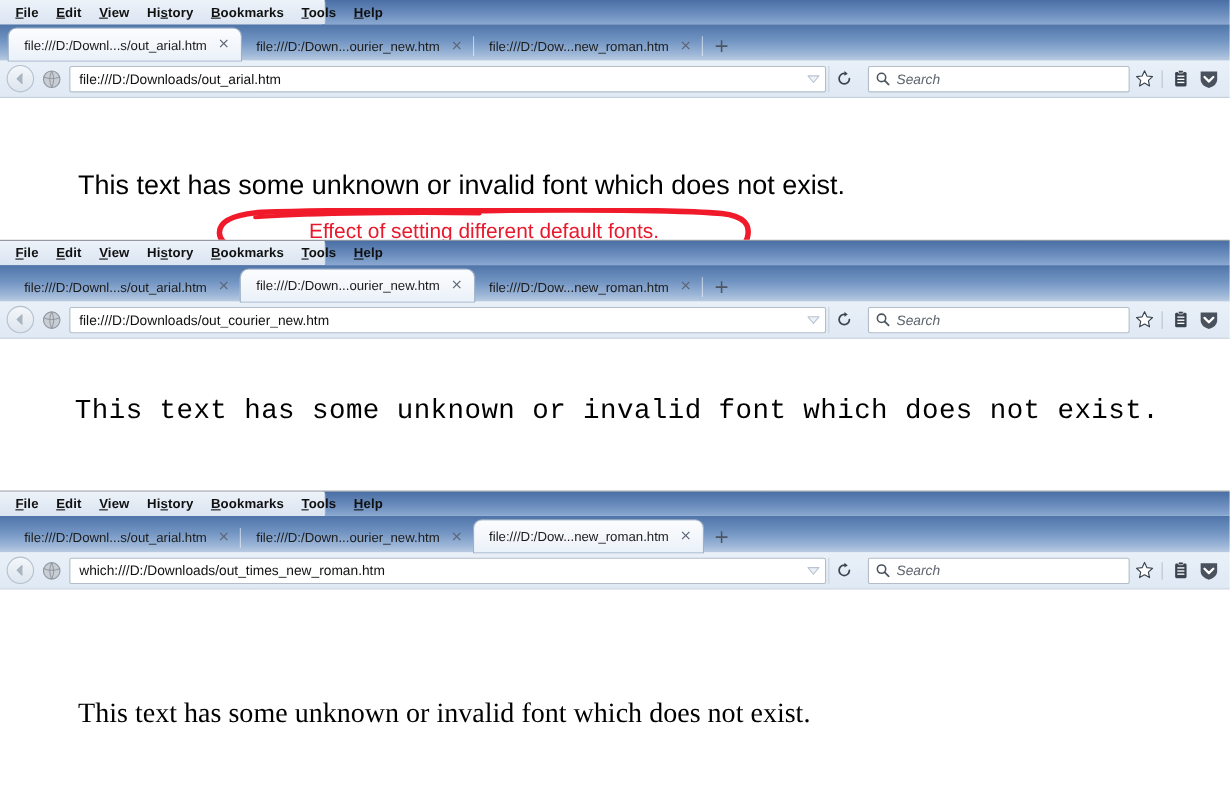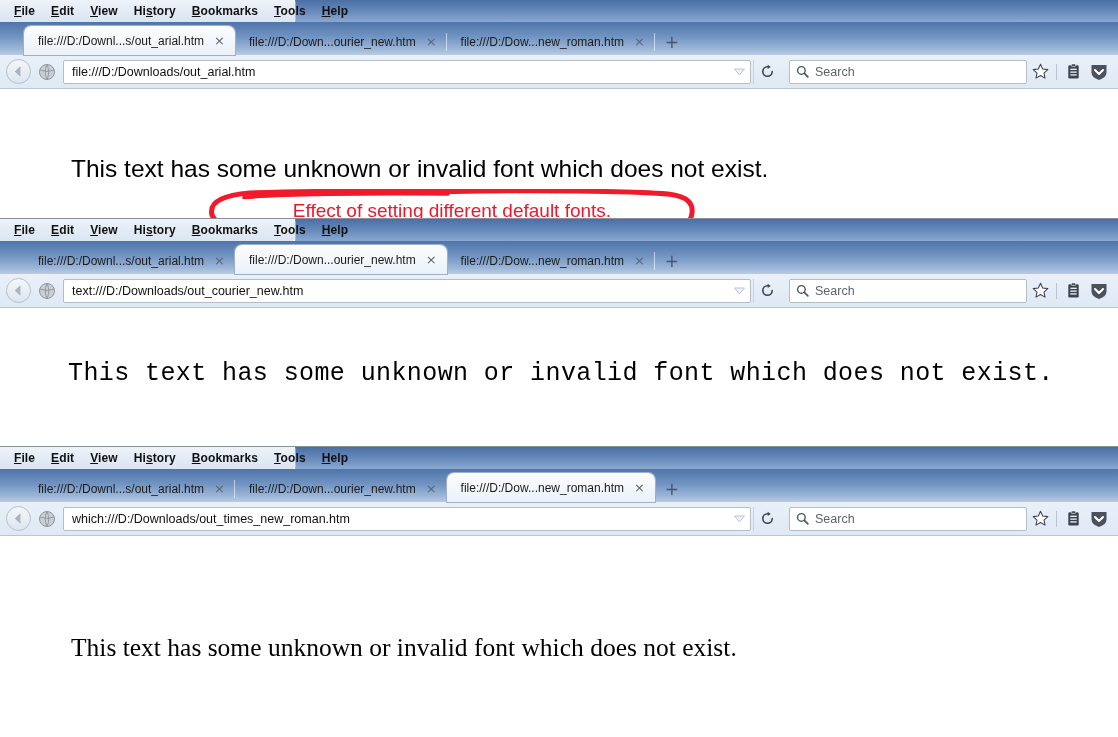--- a/index.html
+++ b/index.html
@@ -49,21 +49,21 @@
     border-top-right-radius: 3px;
     border-bottom-right-radius: 3px;
     box-shadow: 1px 0 0 rgba(255,255,255,0.35);
   }
 
   
   .tabstrip {
     height: 33px;
     background: linear-gradient(to bottom, #4f74a8 0%, #7194c2 45%, #9ab4d6 80%, #b9cbe2 100%);
     display: flex; align-items: flex-end;
-    padding-left: 24px;
+    padding-left: 8px;
     position: relative;
   }
   .tab {
     height: 27px;
     display: flex; align-items: center;
     padding: 0 10px 0 14px;
     font-size: 12px; color: #1a1a1a;
     white-space: nowrap;
     position: relative;
     border-top-left-radius: 7px;
@@ -132,21 +132,21 @@
     border-left: 1px solid #c9d3de;
     margin-left: 2px;
   }
   .searchbox {
     width: 238px; height: 24px; flex: none;
     margin-left: 8px;
     background: #fff; border: 1px solid #b2bdc9; border-radius: 2px;
     display: flex; align-items: center; padding: 0 6px;
   }
   .search-ph {
-    font-size: 12.5px; color: #5d646d; margin-left: 6px;
+    font-size: 12.5px; color: #5d646d; font-style: italic; margin-left: 6px;
   }
   .tool-icon {
     width: 26px; height: 26px; flex: none;
     display:flex; align-items:center; justify-content:center;
   }
   .tool-sep { width:1px; height:16px; background:#b9c4d0; margin:0 3px; flex:none; }
 
   
   .content { background: #ffffff; position: relative; width: 100%; }
   .w1 .content { height: 128px; }
@@ -164,21 +164,21 @@
     font-size: 25px; color: #000; white-space: nowrap; letter-spacing: 0.4px;
   }
   .doc-serif {
     position: absolute; left: 71px; top: 97px;
     font-family: "Liberation Serif", "DejaVu Serif", serif;
     font-size: 25.5px; color: #000; white-space: nowrap;
   }
 
   
   .annot-wrap {
-    position: absolute; left: 208px; top: 100px; width: 488px; height: 44px;
+    position: absolute; left: 196px; top: 100px; width: 488px; height: 44px;
   }
   .annot-ellipse { position: absolute; left: 0; top: 0; }
   .annot-text {
     position: absolute; left: 0; top: 0; width: 488px; height: 44px;
     display: flex; align-items: center; justify-content: center;
     font-family: "Liberation Sans", sans-serif;
     font-size: 19px; color: #e8192c; white-space: nowrap;
   }
 </style>
 </head>
@@ -324,21 +324,21 @@
           <path d="M10 3 L4.6 8 L10 13 L10 3 Z" fill="#aab5c2"></path>
         </svg>
       </div>
       <svg class="globe" viewBox="0 0 20 20">
         <circle cx="10" cy="10" r="7.5" fill="#c9ced4" stroke="#8e959d" stroke-width="1"></circle>
         <path d="M2.8 8 Q10 11 17.2 8" stroke="#8e959d" fill="none" stroke-width="0.9"></path>
         <path d="M10 2.5 Q6.5 10 10 17.5" stroke="#8e959d" fill="none" stroke-width="0.9"></path>
         <path d="M10 2.5 Q13.5 10 10 17.5" stroke="#8e959d" fill="none" stroke-width="0.9"></path>
       </svg>
       <div class="urlbox">
-        <span class="urltext">text:///D:/Downloads/out_courier_new.htm</span>
+        <span class="urltext">file:///D:/Downloads/out_courier_new.htm</span>
         <span class="url-caret">
           <svg width="11" height="8" viewBox="0 0 11 8">
               <path d="M0.5 1 L10.5 1 L5.5 7 Z" fill="#eef2f7" stroke="#b9c4d0" stroke-width="1"></path>
             </svg>
         </span>
       </div>
       <div class="reloadbtn">
         <svg width="15" height="15" viewBox="0 0 16 16">
           <path d="M13 8 A5 5 0 1 1 8 3" fill="none" stroke="#3a4450" stroke-width="1.7" stroke-linecap="round"></path>
           <path d="M8.2 0.7 L11.4 3.2 L8.2 5.2 Z" fill="#3a4450"></path>

